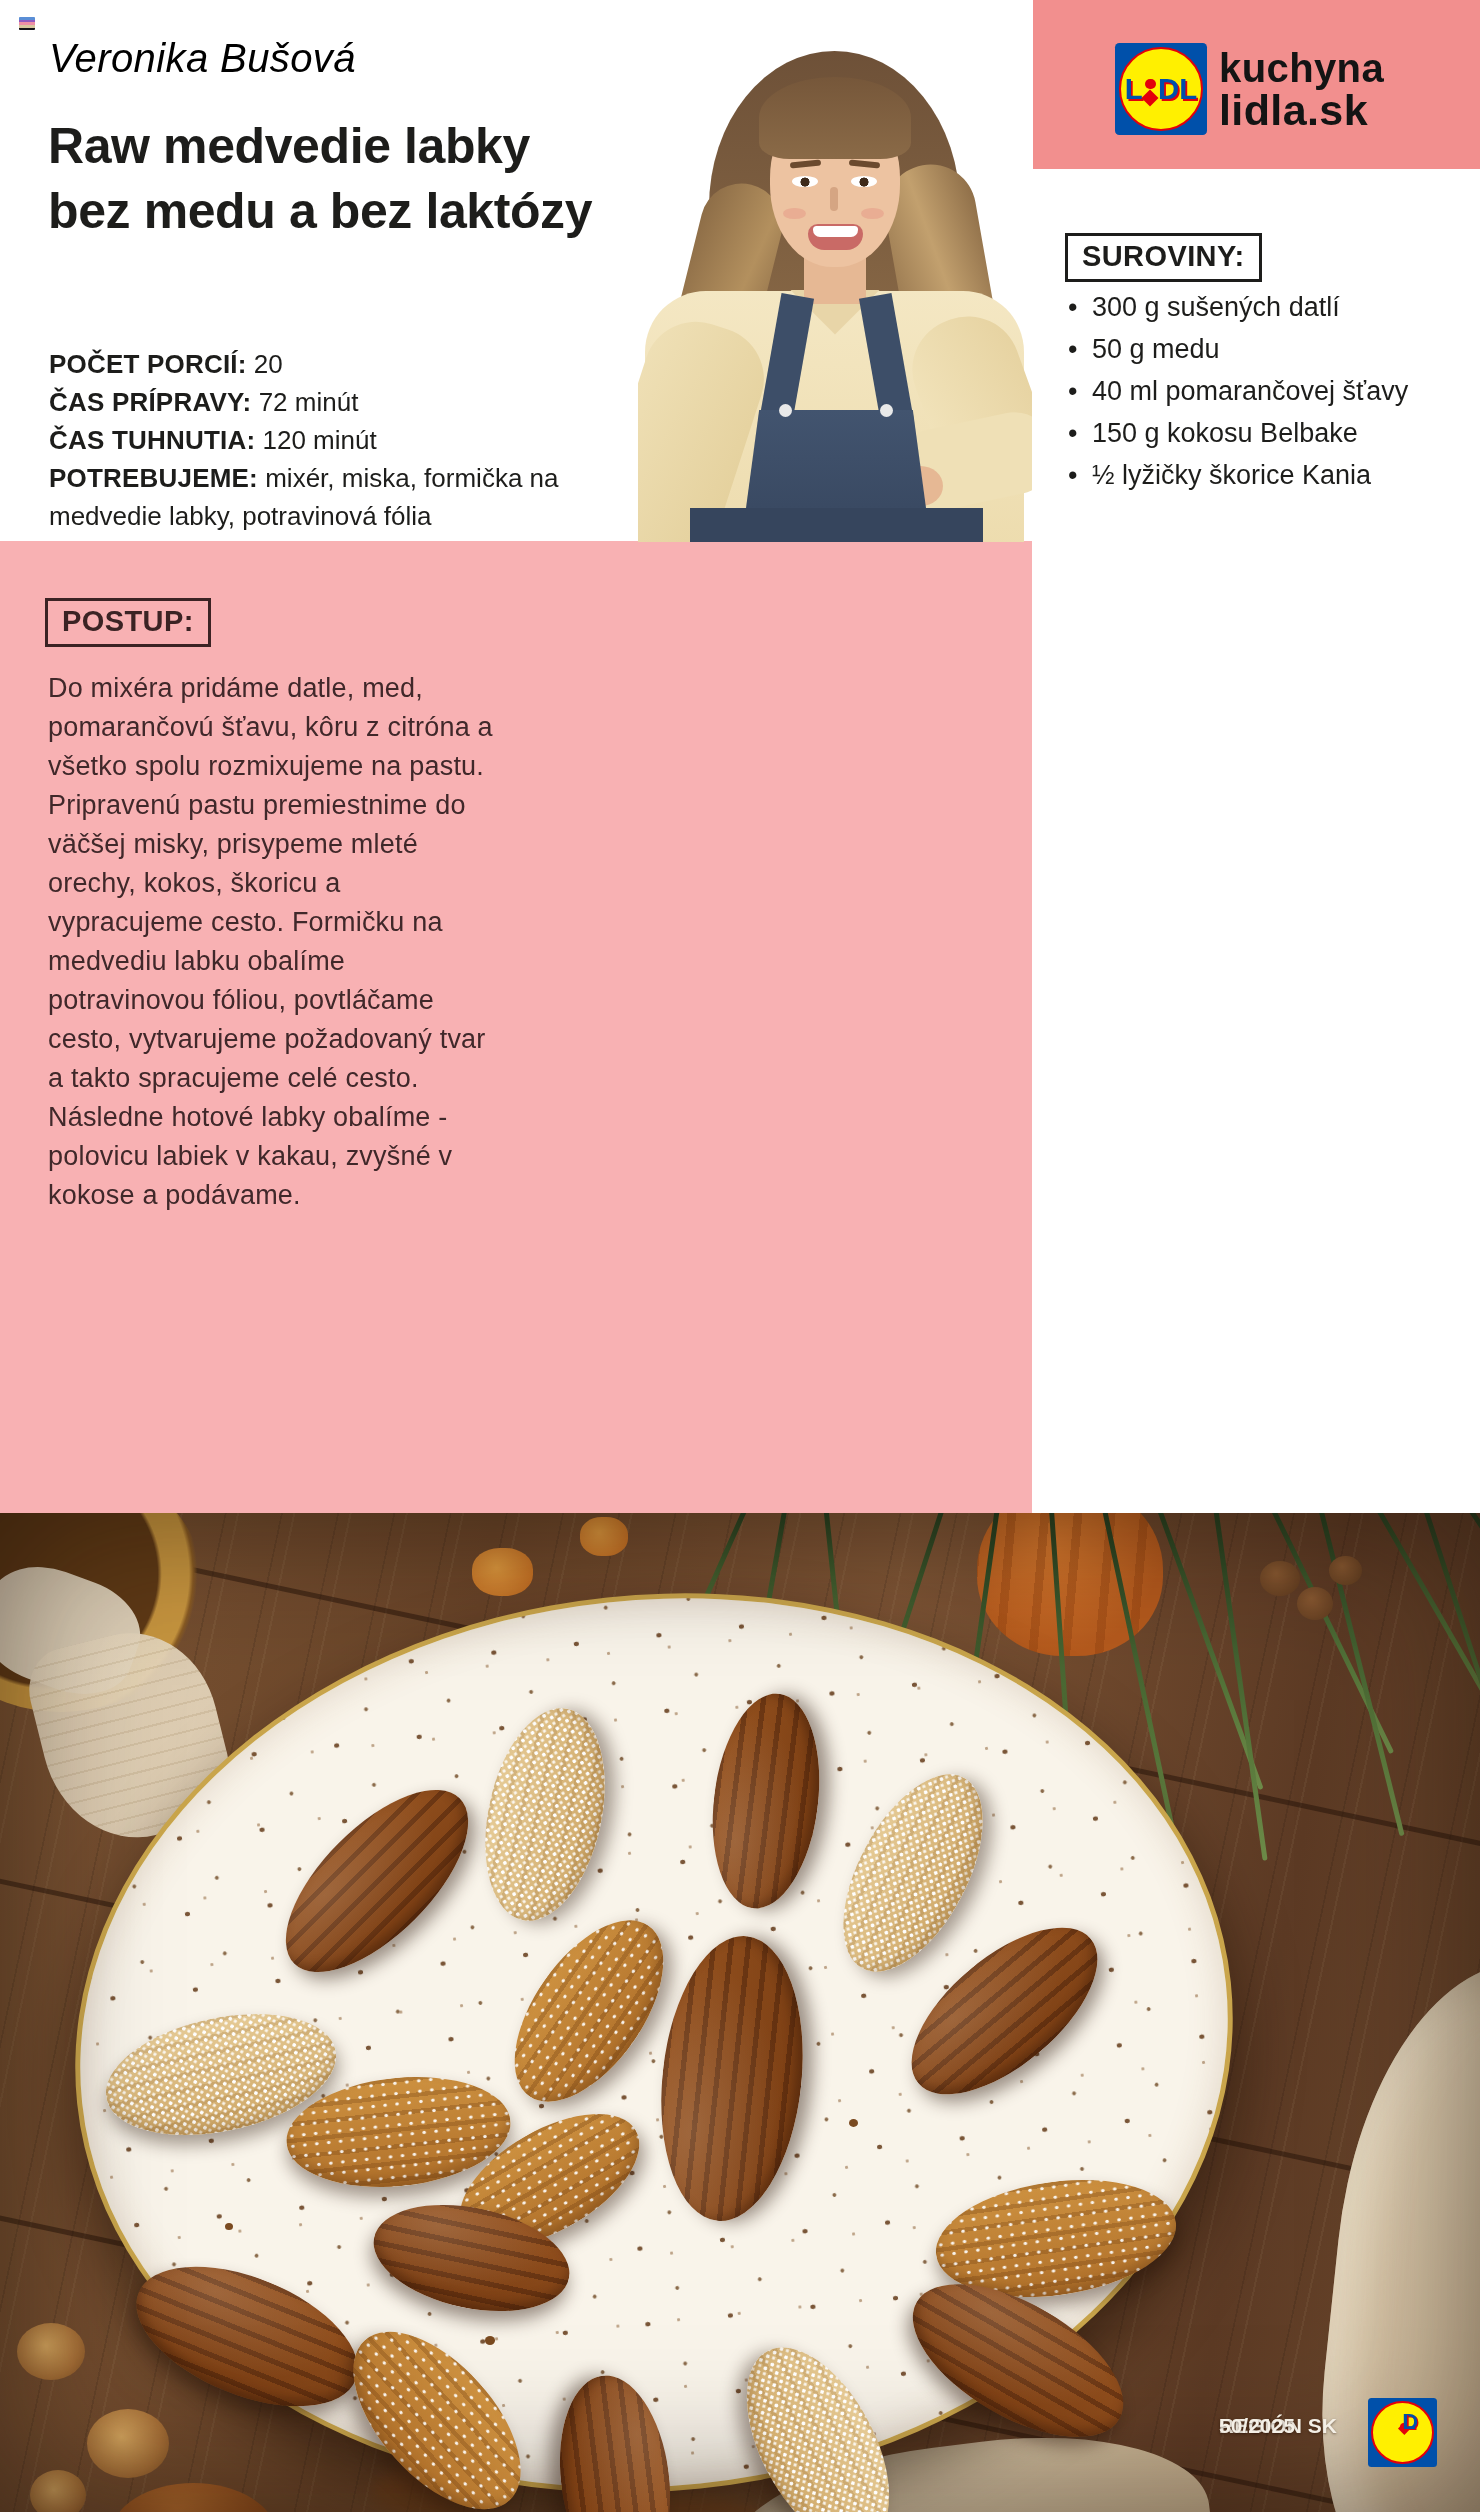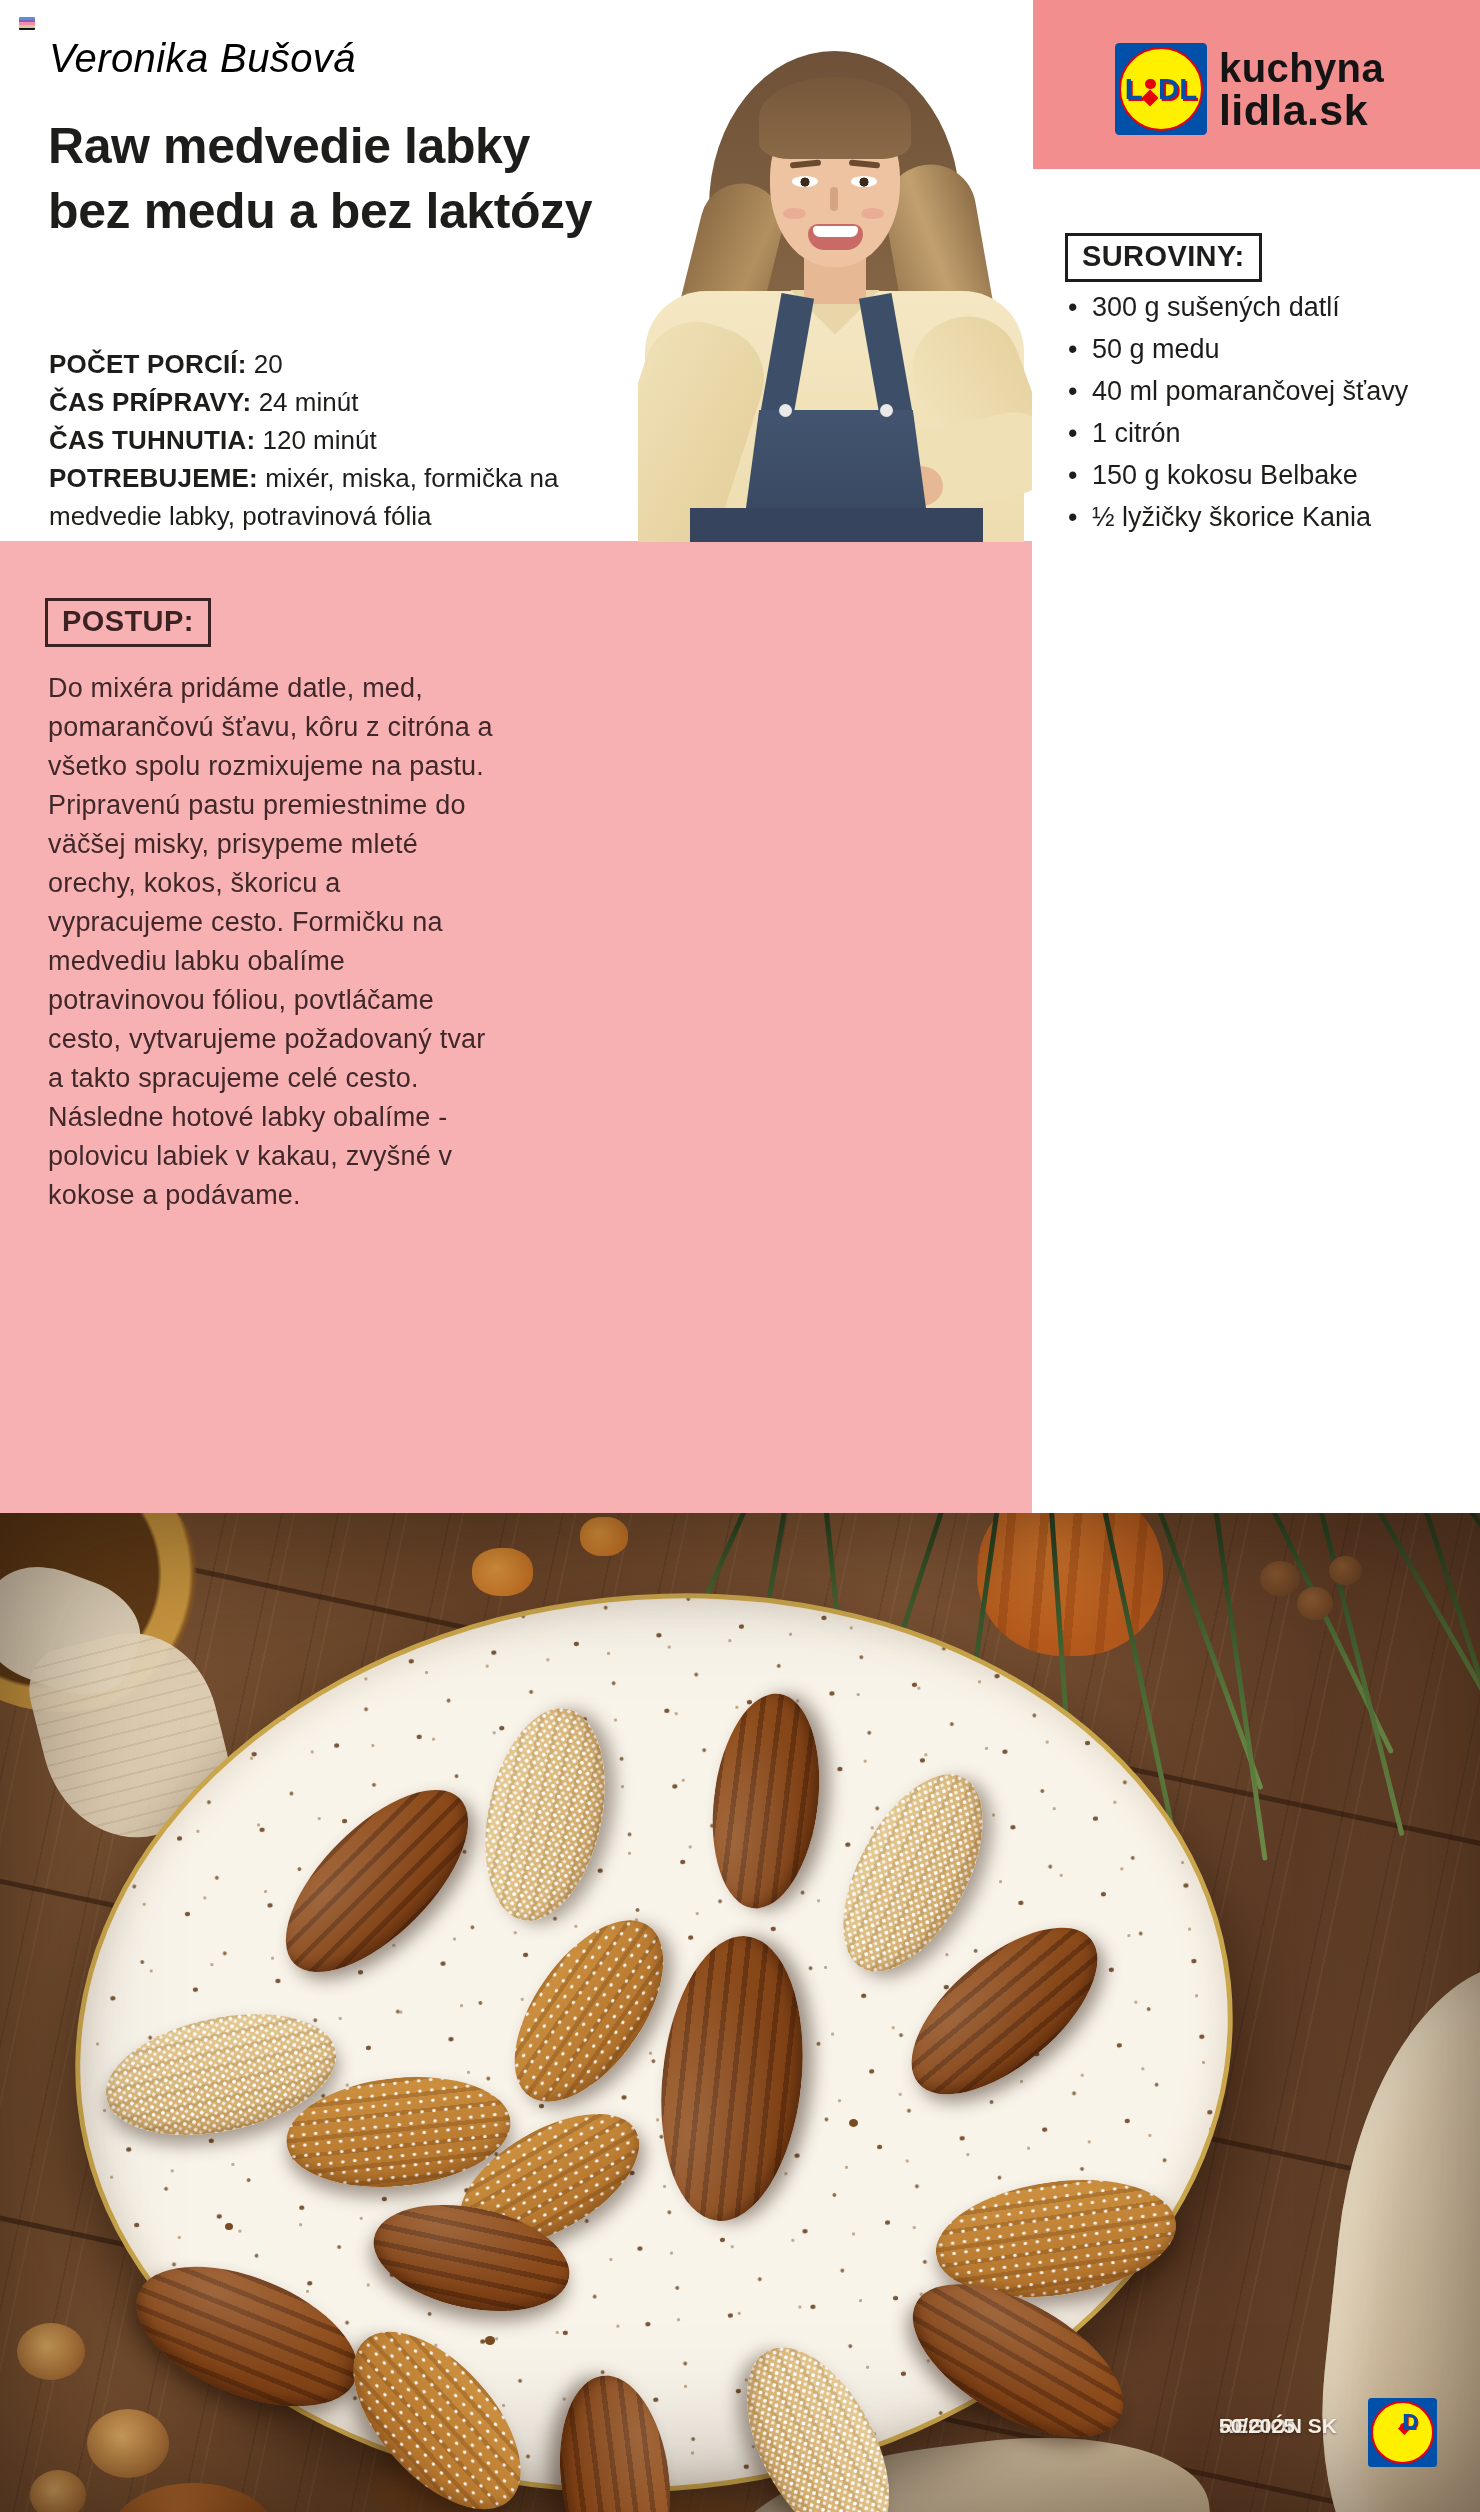--- a/index.html
+++ b/index.html
@@ -171,21 +171,21 @@
   </div>
 
   <div class="abs author">Veronika Bušová</div>
   <div class="abs title">
     <div>Raw medvedie labky</div>
     <div>bez medu a bez laktózy</div>
   </div>
 
   <div class="abs info">
     <div><b>POČET PORCIÍ:</b><span> 20</span></div>
-    <div><b>ČAS PRÍPRAVY:</b><span> 24 minút</span></div>
+    <div><b>ČAS PRÍPRAVY:</b><span> 72 minút</span></div>
     <div><b>ČAS TUHNUTIA:</b><span> 120 minút</span></div>
     <div><b>POTREBUJEME:</b><span> mixér, miska, formička na medvedie labky, potravinová fólia</span></div>
   </div>
 
   <div class="abs pink-panel"></div>
   <div class="abs box-heading postup-heading">POSTUP:</div>
   <div class="abs procedure-text">Do mixéra pridáme datle, med, pomarančovú šťavu, kôru z citróna a všetko spolu rozmixujeme na pastu. Pripravenú pastu premiestnime do väčšej misky, prisypeme mleté orechy, kokos, škoricu a vypracujeme cesto. Formičku na medvediu labku obalíme potravinovou fóliou, povtláčame cesto, vytvarujeme požadovaný tvar a takto spracujeme celé cesto. Následne hotové labky obalíme - polovicu labiek v kakau, zvyšné v kokose a podávame.</div>
 
   <div class="abs chef">
     <div class="hair-back"></div>
@@ -235,21 +235,20 @@
     <div class="brand-line1">kuchyna</div>
     <div class="brand-line2">lidla.sk</div>
   </div>
 
   <div class="abs box-heading suroviny-heading">SUROVINY:</div>
   <div class="abs ingredients">
     <div>
         <div class="ing-item">300 g sušených datlí</div>
         <div class="ing-item">50 g medu</div>
         <div class="ing-item">40 ml pomarančovej šťavy</div>
-        <div class="ing-item">1 citrón</div>
         <div class="ing-item">150 g kokosu Belbake</div>
         <div class="ing-item">½ lyžičky škorice Kania</div>
       </div>
   </div>
 
   <div class="abs photo">
     <div class="grain"></div>
     <div class="seam" style="left:-104px;top:212px;"></div>
     <div class="seam" style="left:-130px;top:559px;"></div>
     <div class="seam" style="left:-87px;top:905px;"></div>

